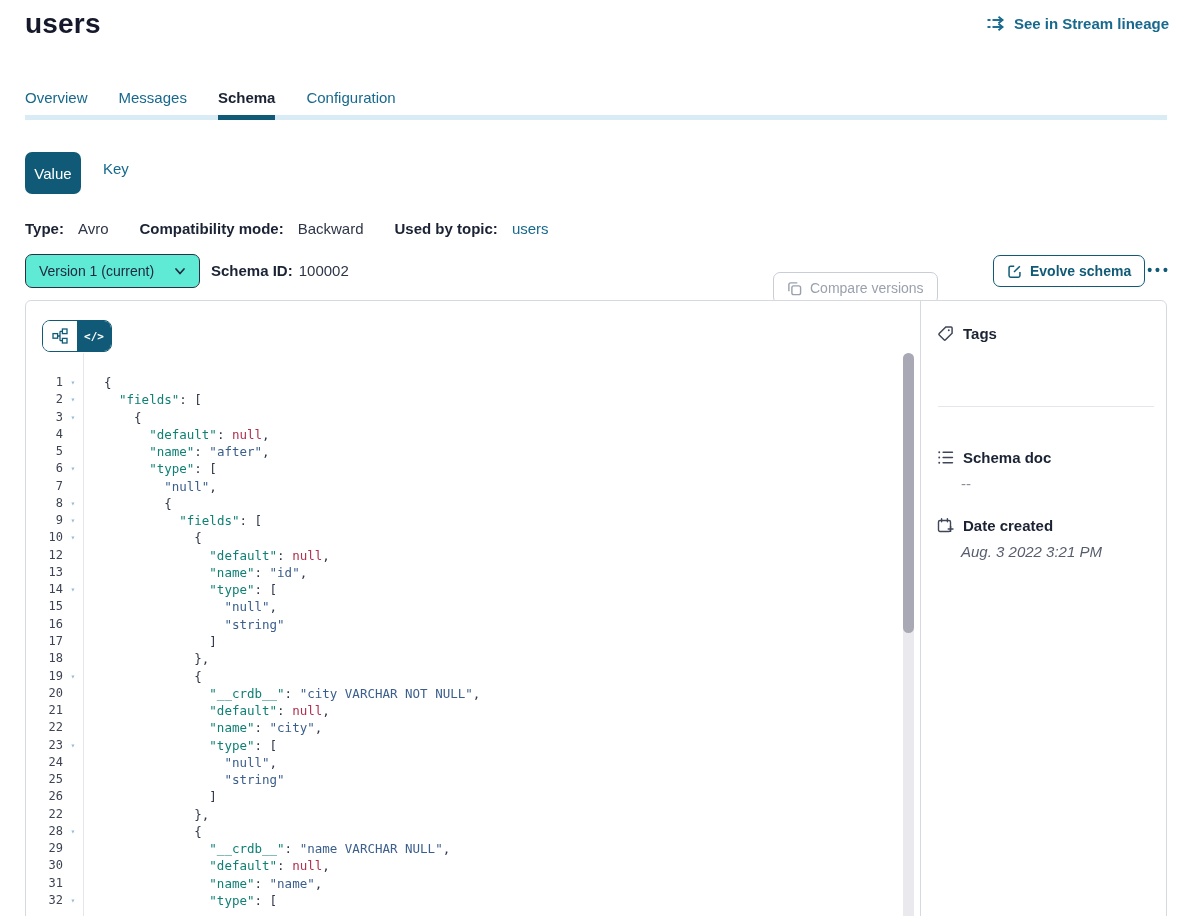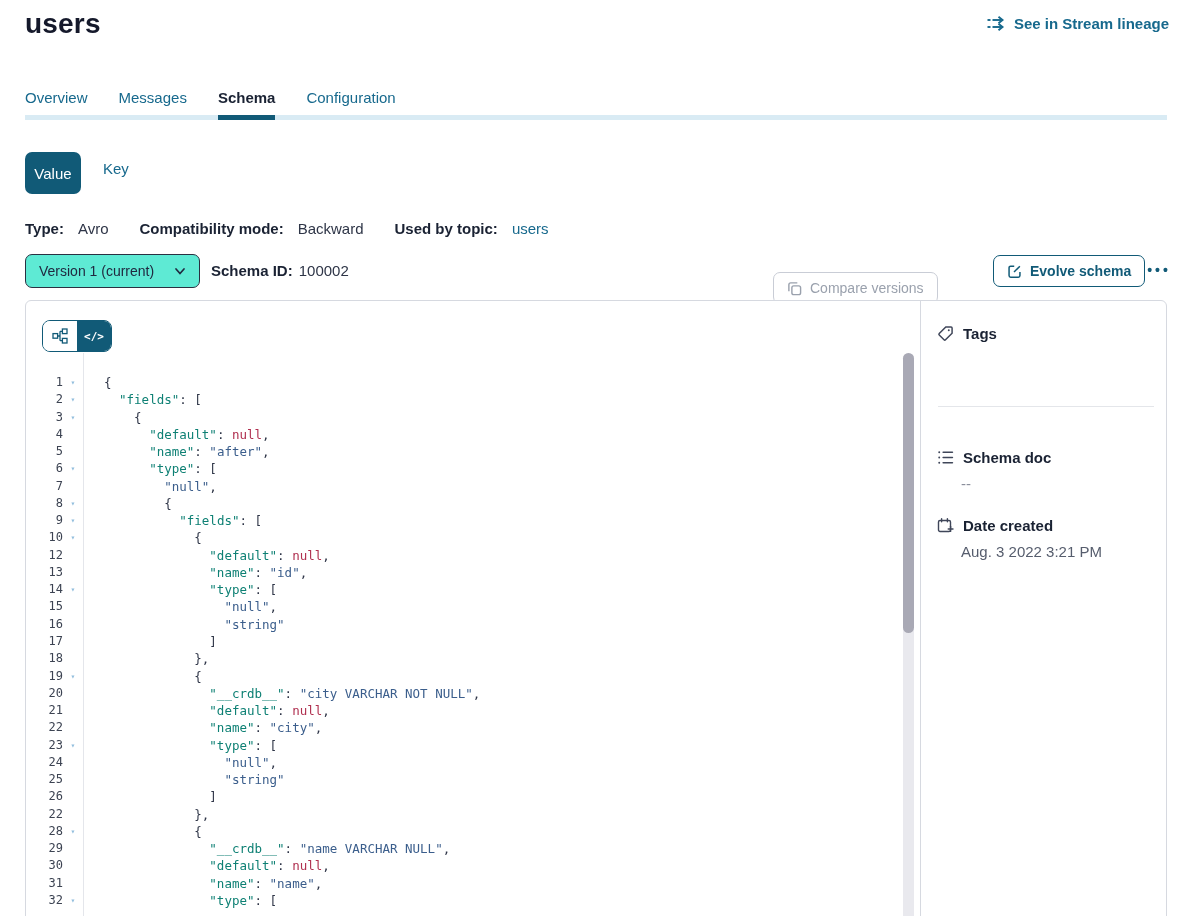--- a/index.html
+++ b/index.html
@@ -88,21 +88,21 @@
     color:#1a2233; font-size:15px; font-weight:700; }
   .head-tags { left:15px; top:24px;justify-content:center; }
   .tags-input { position:absolute; left:39px; top:54px; width:190px; border:none;
     border-bottom:1px solid #3f4659; font-size:15px; font-family:inherit;
     padding:0 0 9px 0; color:#2e3547; outline:none; background:transparent; }
   .tags-input::placeholder { color:var(--muted); }
   .side-divider { position:absolute; left:16px; top:105px; width:216px; height:1px; background:#e4e6ea; }
   .head-doc { left:15px; top:148px; }
   .doc-value { position:absolute; left:39px; top:174px; font-size:15px; color:#8b8f9c; }
   .head-date { left:15px; top:216px; }
-  .date-value { position:absolute; left:39px; top:242px; font-size:15px; color:#565d6d; }
+  .date-value { position:absolute; left:39px; top:242px; font-size:15px; color:#565d6d;font-style:italic; }
 
   svg { display:block; }
 </style>
 </head>
 <body>
 
 <h1 class="abs page-title">users</h1>
 
 <div class="abs lineage-link">
   <span>

